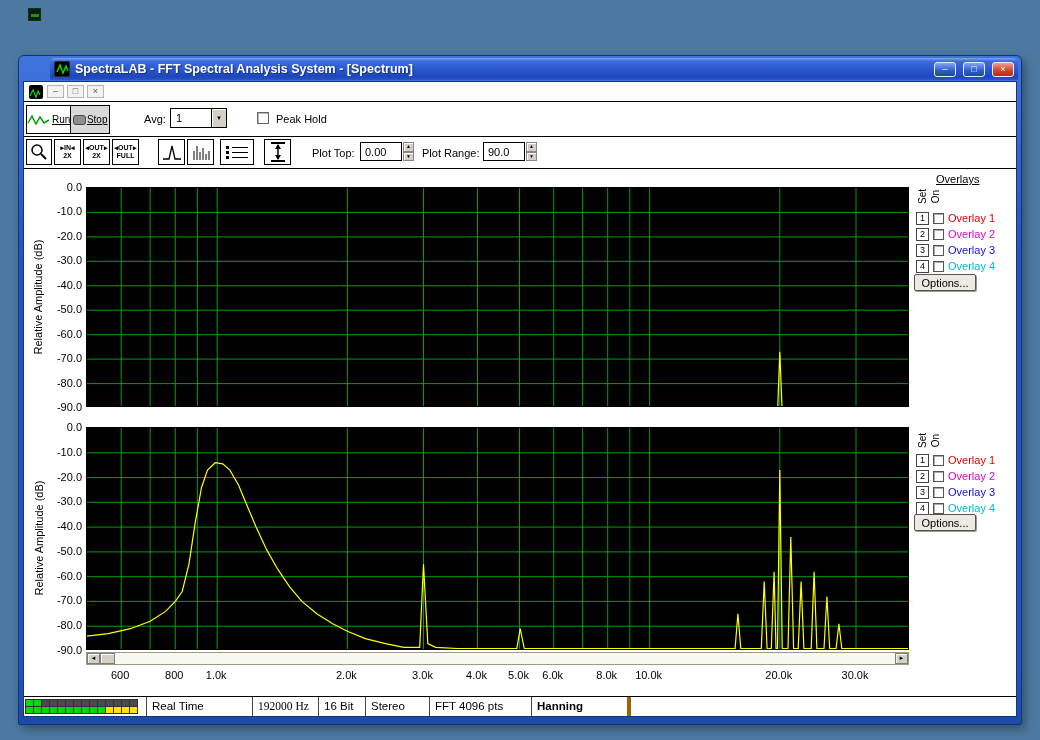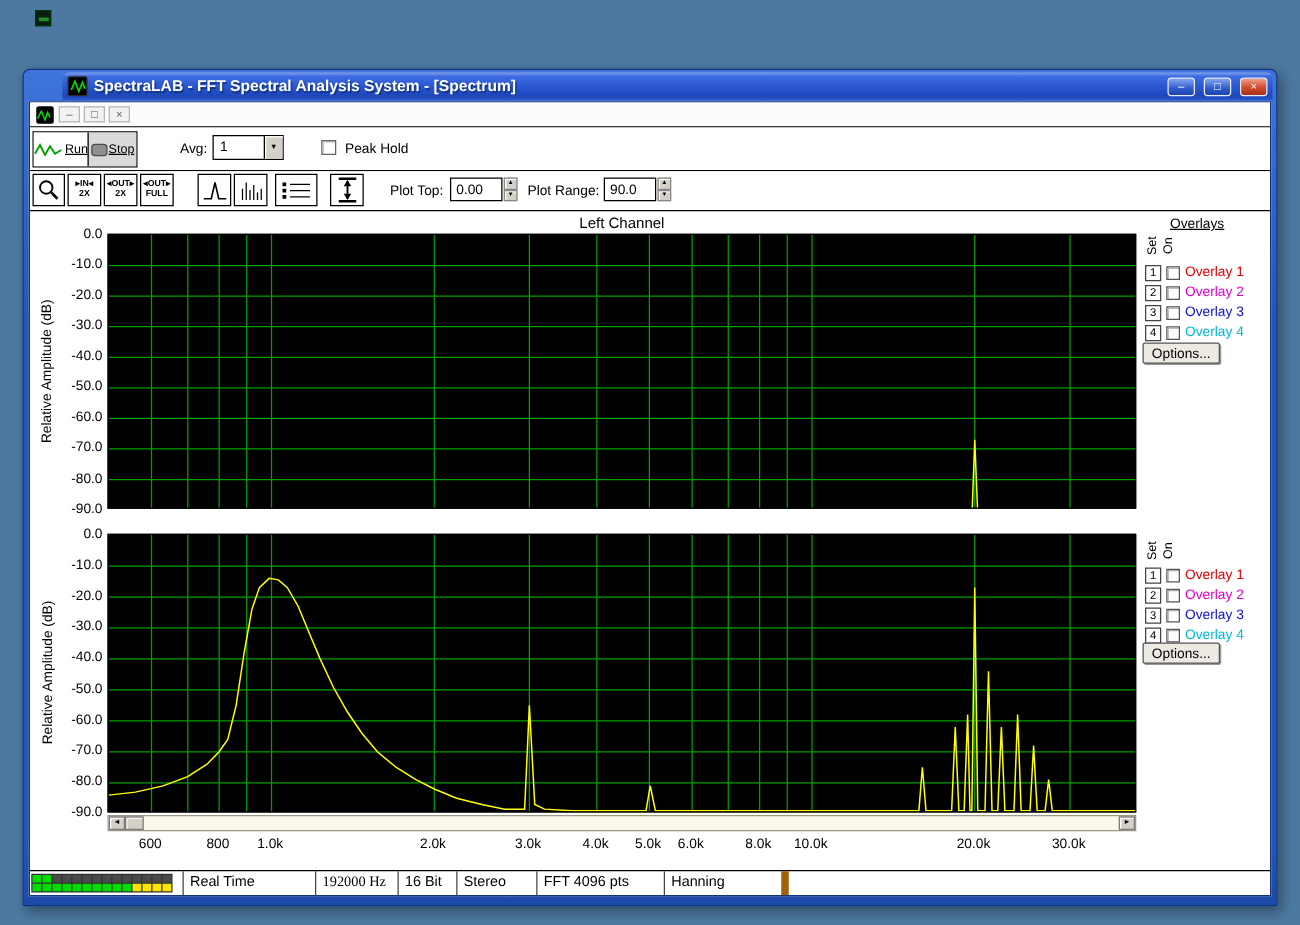--- a/index.html
+++ b/index.html
@@ -110,21 +110,21 @@
                  font-family:"Liberation Sans",sans-serif; }
   .ov-panel-a .options-btn { top:102px; } .ov-panel-b .options-btn { top:86px; }
 
   
   .statusbar { position:absolute; left:0; right:0; bottom:0; height:20px; border-top:1px solid #000; background:#fff; }
   .meter { position:absolute; left:1px; top:2px; background:#333; padding:1px; display:flex; flex-direction:column; gap:1px; }
   .meter-row { display:flex; gap:1px; }
   .meter-cell { width:7px; height:6px; }
   .status-fields { position:absolute; left:122px; top:0; bottom:0; display:flex; }
   .status-field { border-left:1px solid #444; padding:3px 0 0 5px; font-size:11.5px; white-space:nowrap; overflow:hidden; }
-  .status-field:last-child { border-right:6px solid #a16207; }
+  .status-field:last-child { border-right:4px solid #a16207;font-weight:bold; }
 
   button { font-family:"Liberation Sans",sans-serif; }
 </style>
 </head>
 <body>
 
 <div class="screen">
 
   <div class="desk-icon"></div>
 
@@ -259,21 +259,20 @@
               </button>
             <button class="spin-b">
                 <span>▼</span>
               </button>
           </span>
         </div>
       </div>
 
       <div class="plotarea">
 
-        <div class="ch-title ch-title-a">Left Channel</div>
         <div class="vlabel vl-a">Relative Amplitude (dB)</div>
         <div class="y-labels yl-a">
             <div class="ytick" style="top: -6px;">0.0</div>
             <div class="ytick" style="top: 18.4px;">-10.0</div>
             <div class="ytick" style="top: 42.9px;">-20.0</div>
             <div class="ytick" style="top: 67.3px;">-30.0</div>
             <div class="ytick" style="top: 91.8px;">-40.0</div>
             <div class="ytick" style="top: 116.2px;">-50.0</div>
             <div class="ytick" style="top: 140.7px;">-60.0</div>
             <div class="ytick" style="top: 165.1px;">-70.0</div>

